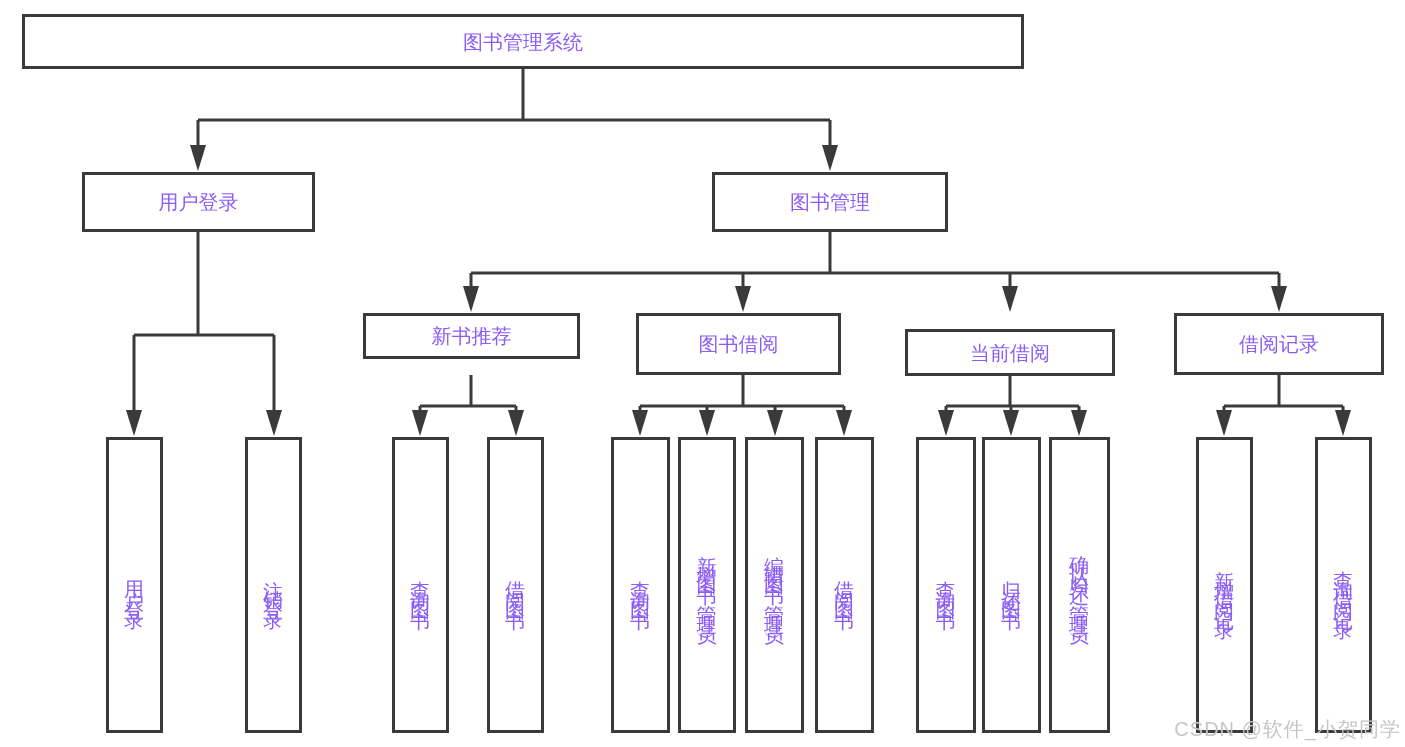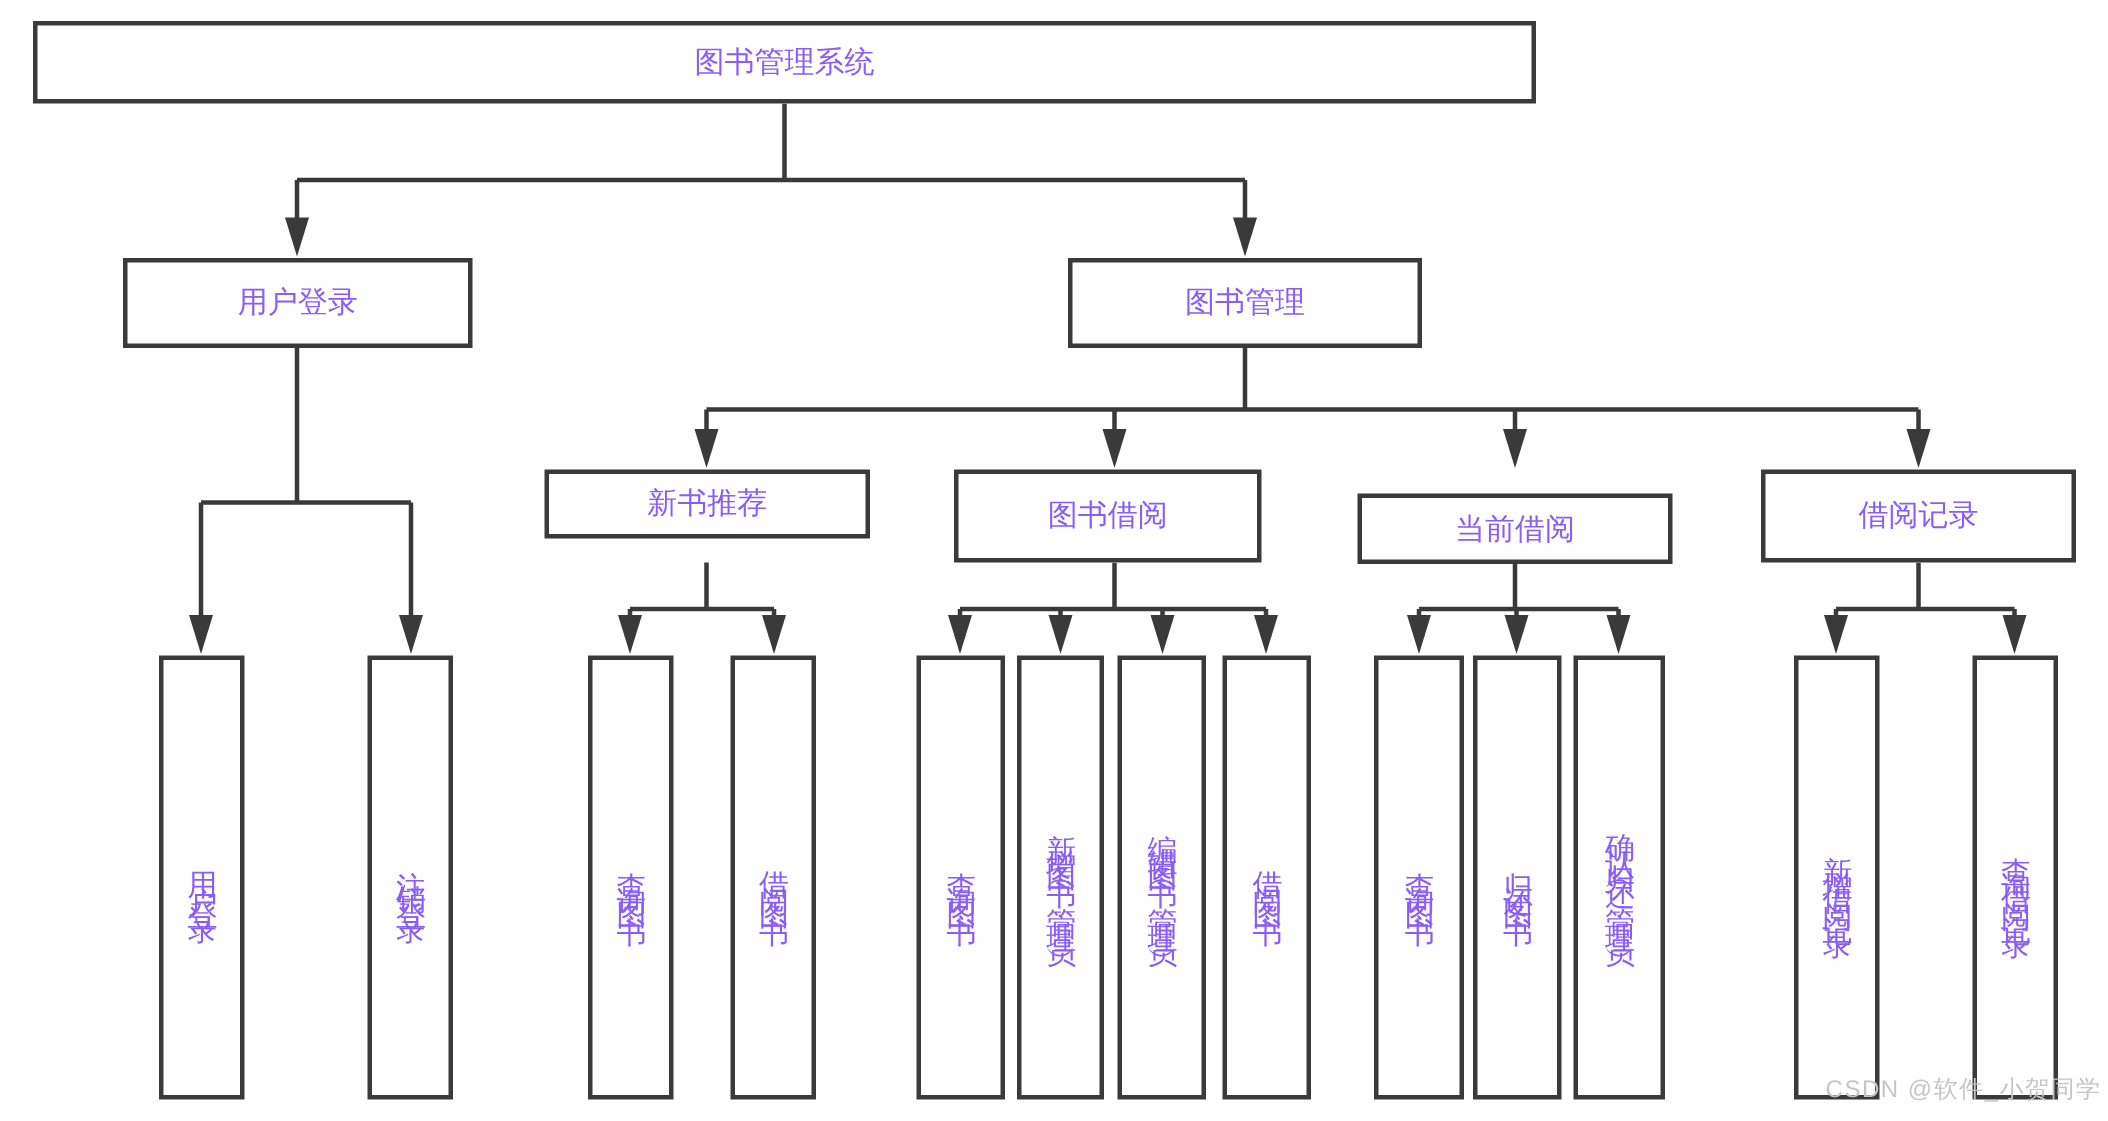--- a/index.html
+++ b/index.html
@@ -62,21 +62,21 @@
   .l-g4a { left: 916px; width: 60px; }
   .l-g4b { left: 982px; width: 59px; }
   .l-g4c { left: 1049px; width: 61px; }
   .l-g5a { left: 1196px; }
   .l-g5b { left: 1315px; }
   #watermark {
     position: absolute;
     right: 4px;
     top: 716px;
     color: #c5c5c5;
-    font-size: 16px;
+    font-size: 20px;
     z-index: 2;
     letter-spacing: 1px;
   }
 </style>
 </head>
 <body>
 
 <div id="stage">
 
   <svg id="connectors" width="1405" height="747" viewBox="0 0 1405 747">

